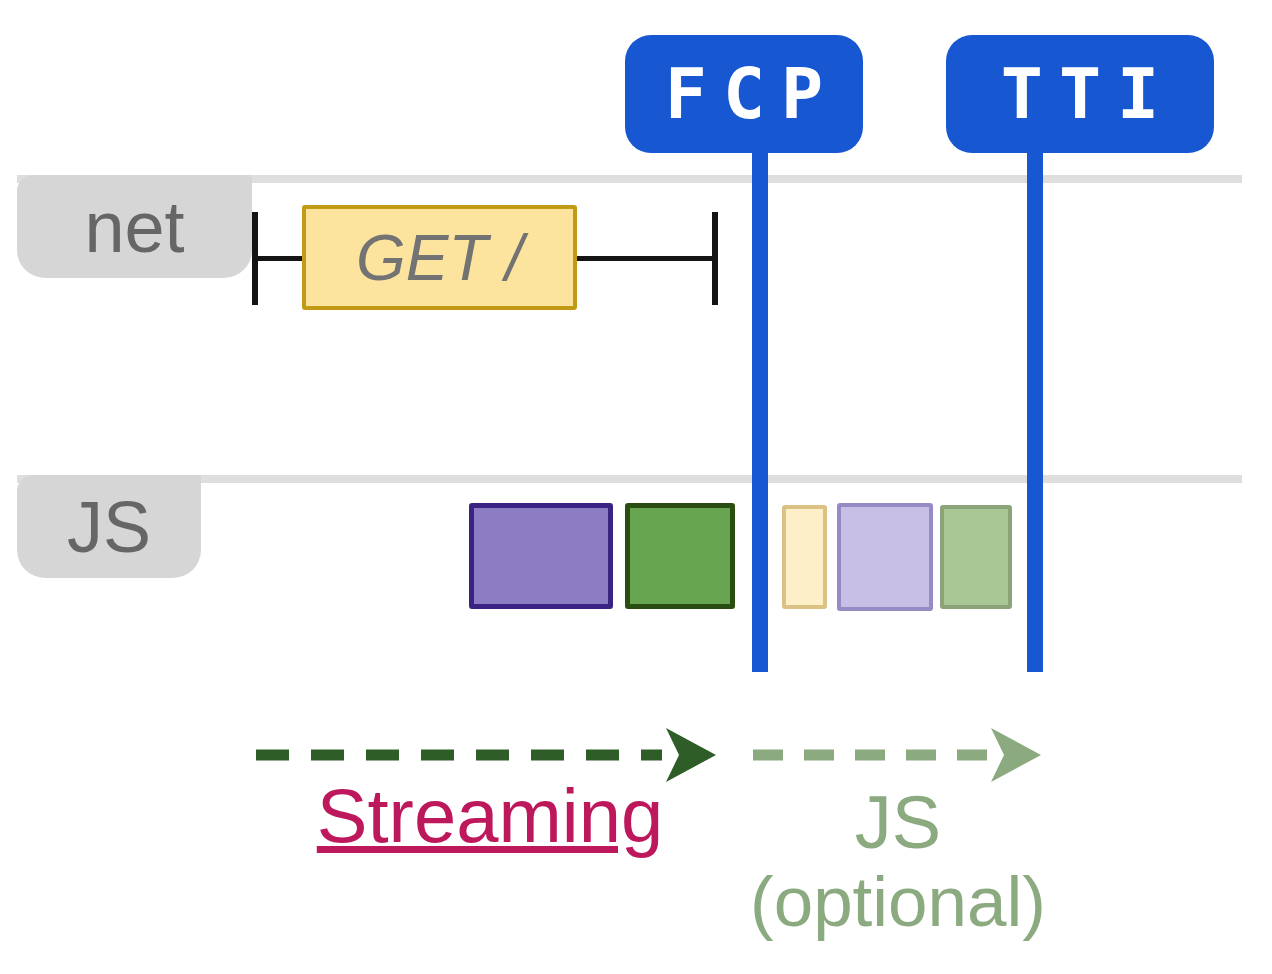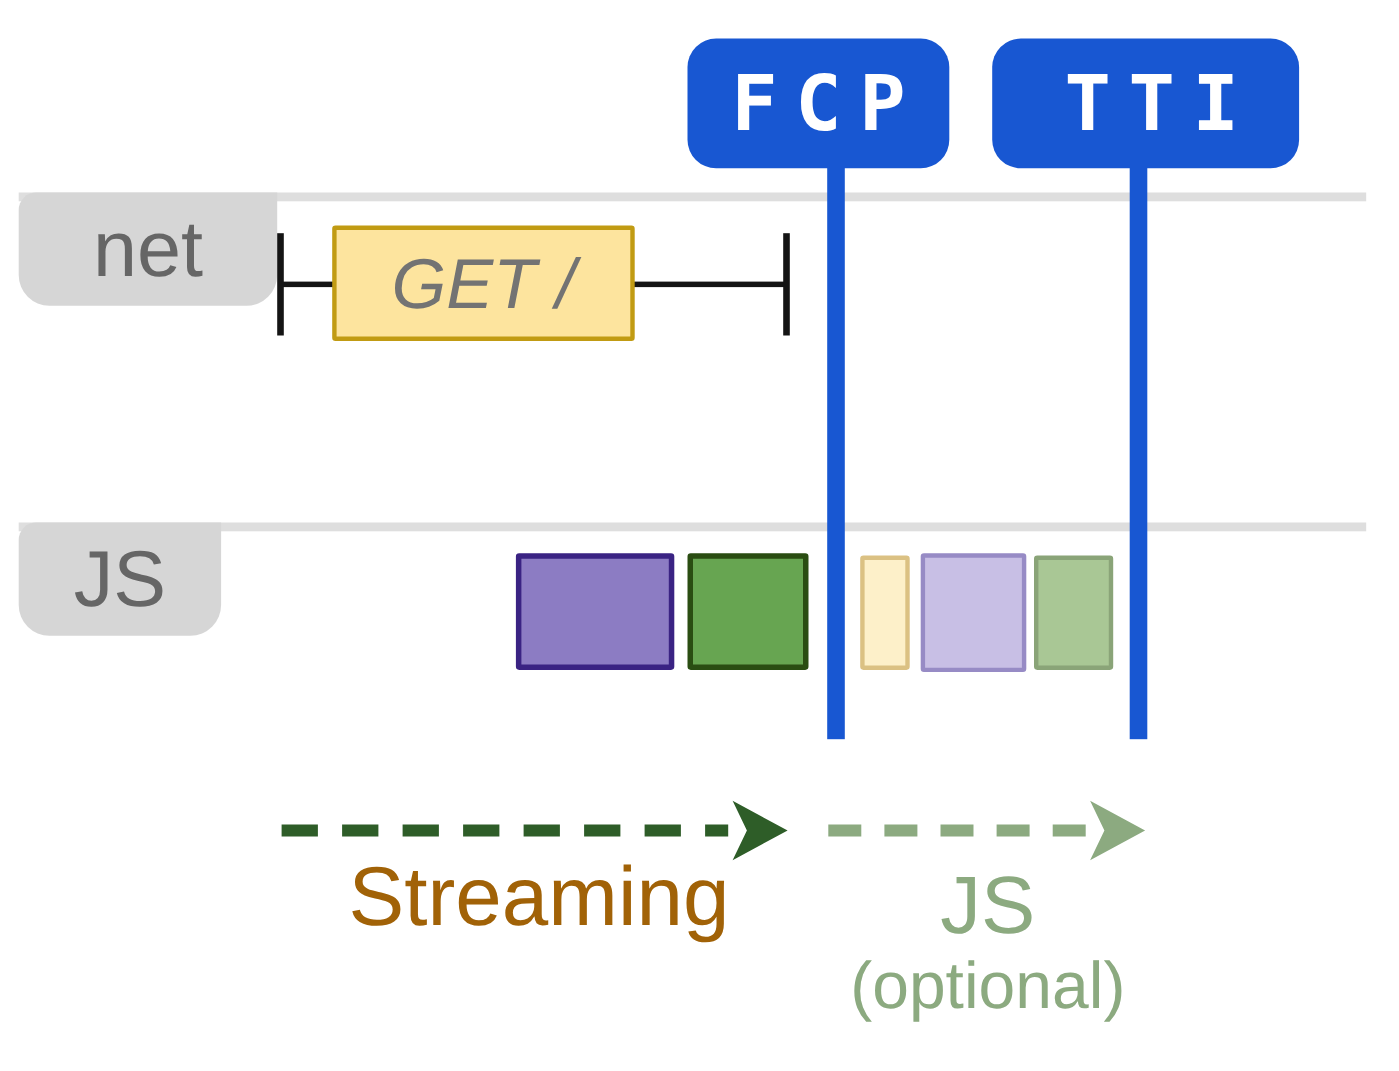--- a/index.html
+++ b/index.html
@@ -21,21 +21,21 @@
     align-items: center;
     justify-content: center;
     font-family: "DejaVu Sans Mono", monospace;
     font-weight: bold;
     font-size: 70px;
     letter-spacing: 16px;
     text-indent: 16px;
     z-index: 6;
   }
   .badge-fcp { left: 625px; width: 238px; }
-  .badge-tti { left: 902px; width: 268px; padding-left: 11px; }
+  .badge-tti { left: 946px; width: 268px; }
   .stem {
     position: absolute;
     top: 148px;
     width: 16px;
     height: 524px;
     z-index: 5;
   }
   .stem-fcp { left: 752px; }
   .stem-tti { left: 1027px; }
   
@@ -112,21 +112,21 @@
   .arrow-streaming { left: 250px; width: 480px; height: 60px; }
   .arrow-js        { left: 748px; width: 300px; height: 60px; }
   .caption {
     position: absolute;
     text-align: center;
     line-height: 1.0;
     z-index: 2;
   }
   .caption-streaming { left: 250px; width: 480px; top: 778px; font-size: 76px; }
   .caption-js        { left: 748px; width: 300px; top: 786px; font-size: 74px; }
-  .caption-optional  { left: 718px; width: 360px; top: 866px; font-size: 60px; }
+  .caption-optional  { left: 718px; width: 360px; top: 866px; font-size: 71px; }
 </style>
 </head>
 <body>
 
 <div id="stage">
 
   <div class="lane-line lane-line-net" style="background-color: rgb(222, 222, 222);"></div>
   <div class="lane-line lane-line-js" style="background-color: rgb(222, 222, 222);"></div>
 
   <div class="lane-label lane-label-net" style="background-color: rgb(214, 214, 214); color: rgb(102, 102, 102);">
@@ -163,17 +163,17 @@
   <svg class="arrow-svg arrow-streaming" viewBox="0 0 480 60" xmlns="http://www.w3.org/2000/svg">
     <line x1="6" y1="30" x2="412" y2="30" stroke-width="11" stroke-dasharray="33 22" style="stroke: rgb(46, 93, 40);"></line>
     <path d="M 466 30 L 416 3 L 429 30 L 416 57 Z" style="fill: rgb(46, 93, 40);"></path>
   </svg>
 
   <svg class="arrow-svg arrow-js" viewBox="0 0 300 60" xmlns="http://www.w3.org/2000/svg">
     <line x1="5" y1="30" x2="244" y2="30" stroke-width="11" stroke-dasharray="30 21" style="stroke: rgb(140, 170, 128);"></line>
     <path d="M 293 30 L 243 3 L 256 30 L 243 57 Z" style="fill: rgb(140, 170, 128);"></path>
   </svg>
 
-  <div class="caption caption-streaming" style="color: #a16207;">Streaming</div>
+  <div class="caption caption-streaming" style="color: #be185d; text-decoration: underline;">Streaming</div>
   <div class="caption caption-js" style="color: rgb(140, 170, 128);">JS</div>
   <div class="caption caption-optional" style="color: rgb(140, 170, 128);">(optional)</div>
 
 </div>
 
 </body></html>

